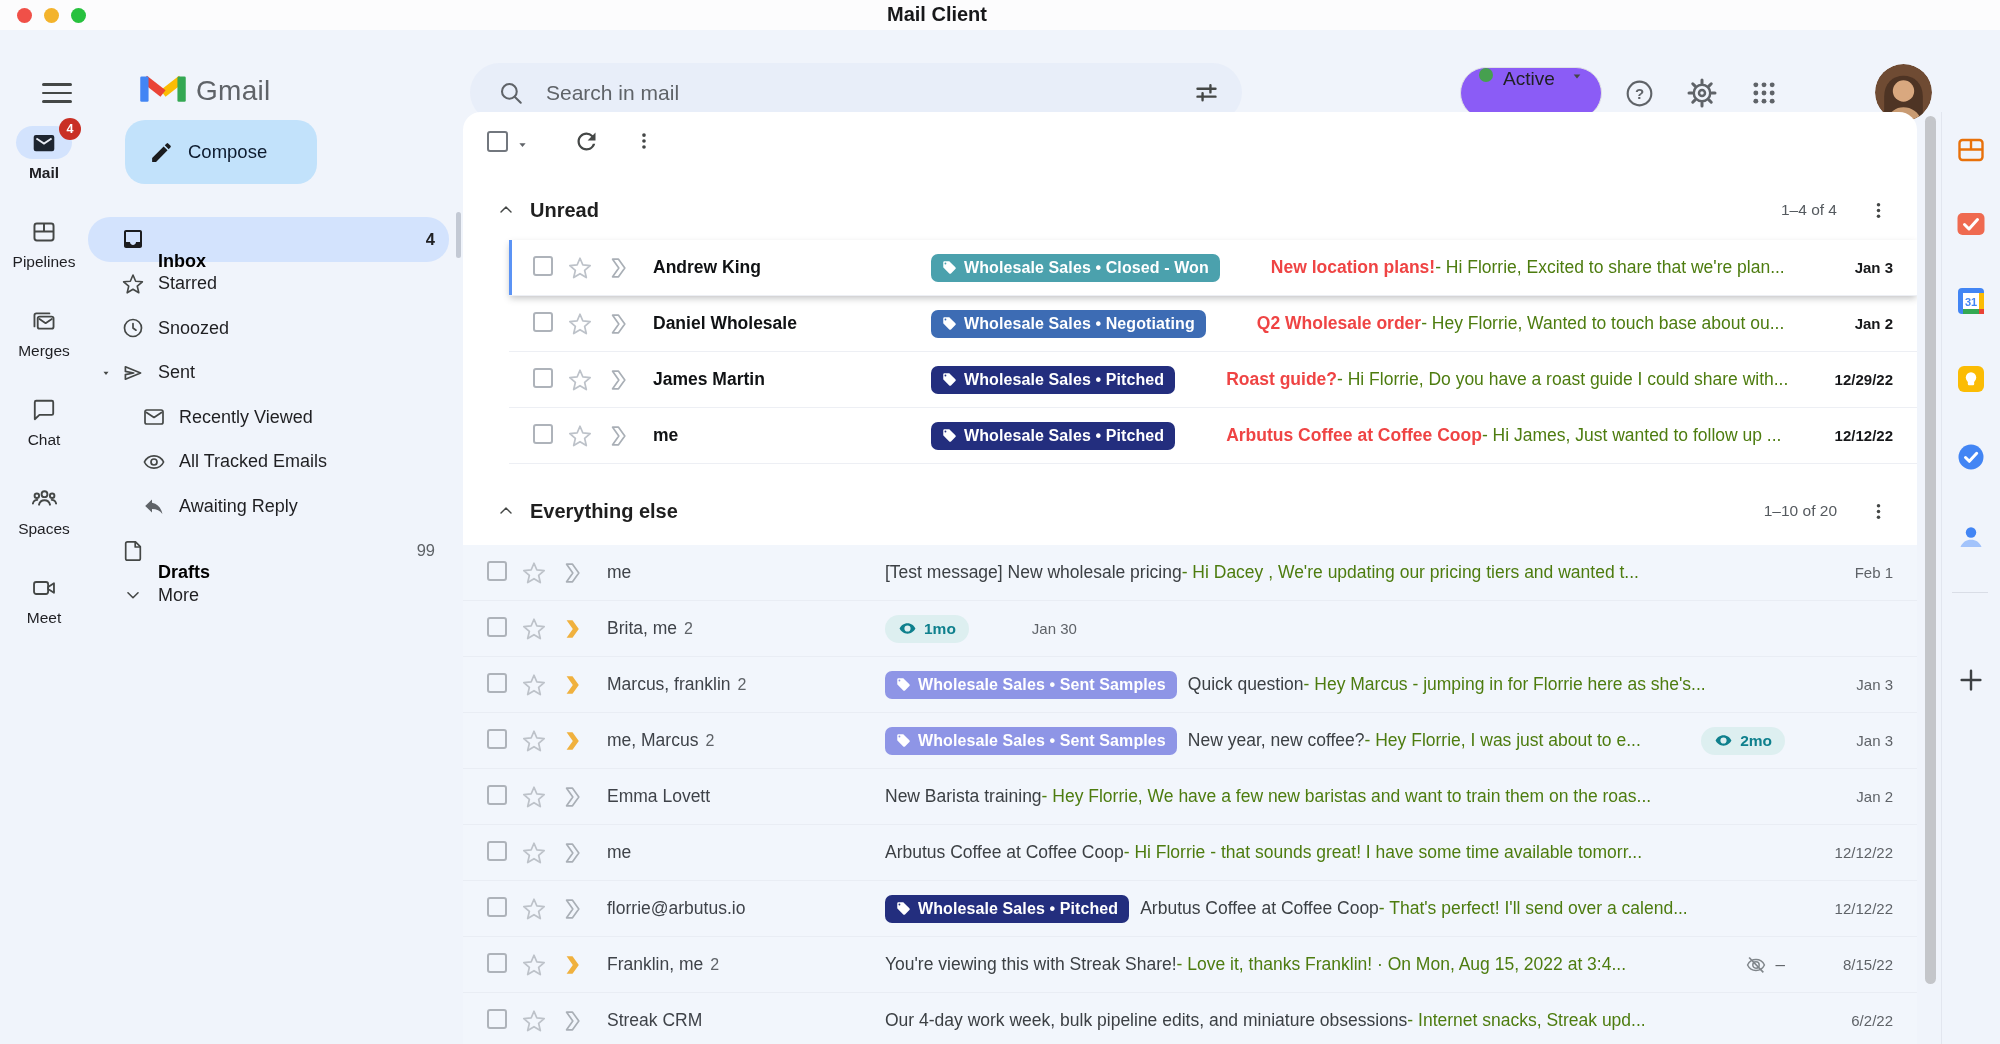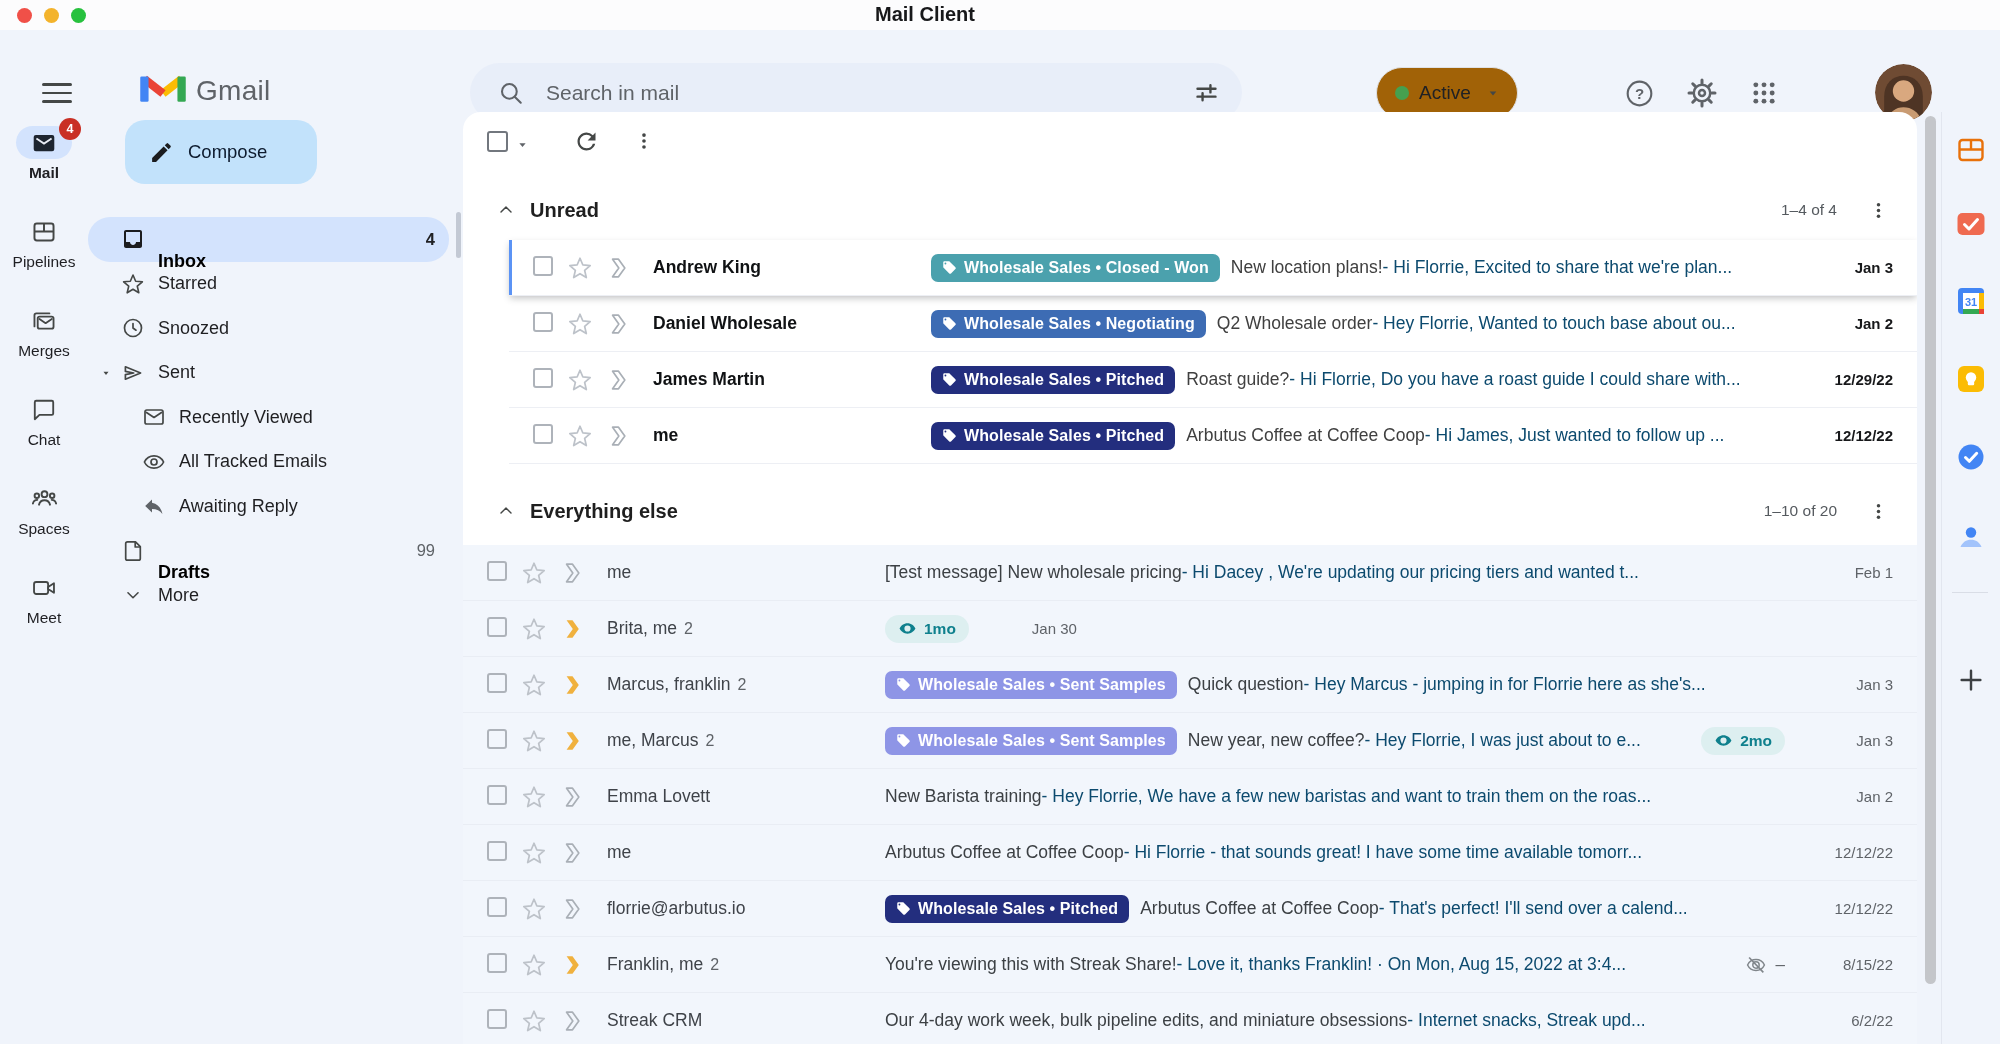--- a/index.html
+++ b/index.html
@@ -4,32 +4,32 @@
 <style>
   * { box-sizing: border-box; margin:0; padding:0; }
   html,body { width:2000px; height:1044px; overflow:hidden; }
   body { font-family:"Liberation Sans","DejaVu Sans",sans-serif; background:#fff; position:relative; }
   .stage { position:absolute; inset:0; background:#f0f4fb; }
 
   
   .titlebar { position:absolute; top:0; left:0; width:2000px; height:30px; background:#fcfcfd; }
   .tl { position:absolute; top:8px; width:15px; height:15px; border-radius:50%; display:inline-block; }
   .tl.red{ left:17px; background:#f05048; } .tl.yellow{ left:44px; background:#f3b32c; } .tl.green{ left:71px; background:#27c13e; }
-  .win-title { position:absolute; top:0; left:0; width:1850px; height:30px; line-height:28px; text-align:center; font-size:20px; font-weight:700; color:#17181a; }
+  .win-title { position:absolute; top:0; left:12px; width:1850px; height:30px; line-height:28px; text-align:center; font-size:20px; font-weight:700; color:#17181a; }
 
   
   .appbar { position:absolute; top:30px; left:0; width:2000px; height:95px; }
   .hamburger { position:absolute; left:42px; top:48px; width:36px; height:30px; display:flex; flex-direction:column; justify-content:center; gap:6px; cursor:pointer; }
   .hamburger i { display:block; height:2.6px; width:30px; background:#444746; border-radius:2px; }
   .brand { position:absolute; left:140px; top:42px; display:flex; align-items:flex-end; gap:10px; }
   .brand-name { font-size:28px; color:#5f6368; letter-spacing:.3px; }
   .searchbar { position:absolute; left:470px; top:33px; width:772px; height:59px; background:#e8eef9; border-radius:30px; display:flex; align-items:center; padding:0 22px 0 28px; }
   .searchbar input { flex:1; border:none; outline:none; background:transparent; font-size:21px; color:#5f6368; margin-left:22px; font-family:inherit; }
   .searchbar input::placeholder { color:#5f6368; opacity:1; }
-  .status-pill { position:absolute; left:1376px; top:37px; width:142px; height:52px; background:#a16207; border:1px solid #dfe1e5; border-radius:27px; display:flex; align-items:center; padding:0 16px 0 18px; gap:10px; cursor:pointer; }
+  .status-pill { position:absolute; left:1460px; top:37px; width:142px; height:52px; background:#8b5cf6; border:1px solid #dfe1e5; border-radius:27px; display:flex; align-items:flex-start; padding:0 16px 0 18px; gap:10px; cursor:pointer; }
   .status-dot { width:14px; height:14px; border-radius:50%; }
   .status-label { font-size:19px; color:#202124; font-weight:500; flex:1; }
   .hdr-ico { position:absolute; top:47px; width:32px; height:32px; display:flex; align-items:center; justify-content:center; cursor:pointer; }
   .avatar { position:absolute; left:1875px; top:34px; width:57px; height:57px; border-radius:50%; overflow:hidden; cursor:pointer; }
 
   
   .rail { position:absolute; left:0; top:112px; width:88px; bottom:0; }
   .rail-item { position:relative; height:89px; display:flex; flex-direction:column; align-items:center; padding-top:14px; cursor:pointer; }
   .rail-pill { position:relative; width:56px; height:33px; border-radius:17px; display:flex; align-items:center; justify-content:center; }
   .rail-item.active .rail-pill { background:#d3e3fd; }
@@ -75,22 +75,22 @@
   .row.selected::before { content:""; position:absolute; left:0; top:0; bottom:0; width:3px; }
   .c-check { width:34px; flex-shrink:0; }
   .c-star { width:38px; flex-shrink:0; display:flex; }
   .c-streak { width:40px; flex-shrink:0; display:flex; }
   .c-sender { width:286px; flex-shrink:0; padding-left:8px; white-space:nowrap; overflow:hidden; font-size:17.5px; color:#3f4349; font-weight:500; }
   .row.unread .c-sender { font-weight:700; color:#101214; }
   .s-count { color:#5f6368; font-weight:400; font-size:16px; margin-left:7px; }
   .c-mid { flex:1; min-width:0; display:flex; align-items:center; white-space:nowrap; overflow:hidden; font-size:17.5px; }
   .chip { flex-shrink:0; height:28px; display:inline-flex; align-items:center; gap:7px; padding:0 11px; border-radius:7px; color:#fff; font-size:16px; font-weight:600; margin-right:11px; letter-spacing:.1px; cursor:pointer; }
   .subj { flex-shrink:0; color:#3c4044; font-weight:500; }
-  .row.unread .subj { color:#404040; font-weight:400; }
-  .snip { color:#0c4a6e; overflow:hidden; flex-shrink:1; }
+  .row.unread .subj { color:#ef4444; font-weight:700;margin-left:40px; }
+  .snip { color:#4d7c0f; overflow:hidden; flex-shrink:1; }
   .c-track { flex-shrink:0; margin-right:24px; display:flex; align-items:center; }
   .track-pill { display:inline-flex; align-items:center; gap:7px; height:28px; padding:0 13px; border-radius:15px; font-size:15.5px; font-weight:600; }
   .track-off { display:inline-flex; align-items:center; gap:9px; color:#5f6368; font-size:17px; }
   .c-date { width:108px; flex-shrink:0; text-align:right; padding-right:24px; font-size:15px; color:#5f6368; white-space:nowrap; }
   .row.unread .c-date { color:#17181a; font-weight:700; }
 
   
   .main-scroll { position:absolute; left:1925px; top:116px; width:11px; height:868px; background:#c4c6ca; border-radius:6px; }
   .panel-divider { position:absolute; left:1941px; top:112px; bottom:0; width:1px; background:#e2e6ef; }
   .rpanel { position:absolute; left:1942px; top:112px; width:58px; bottom:0; }

